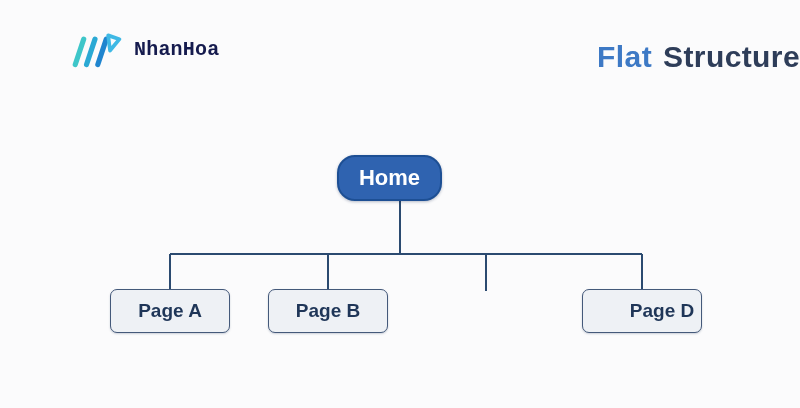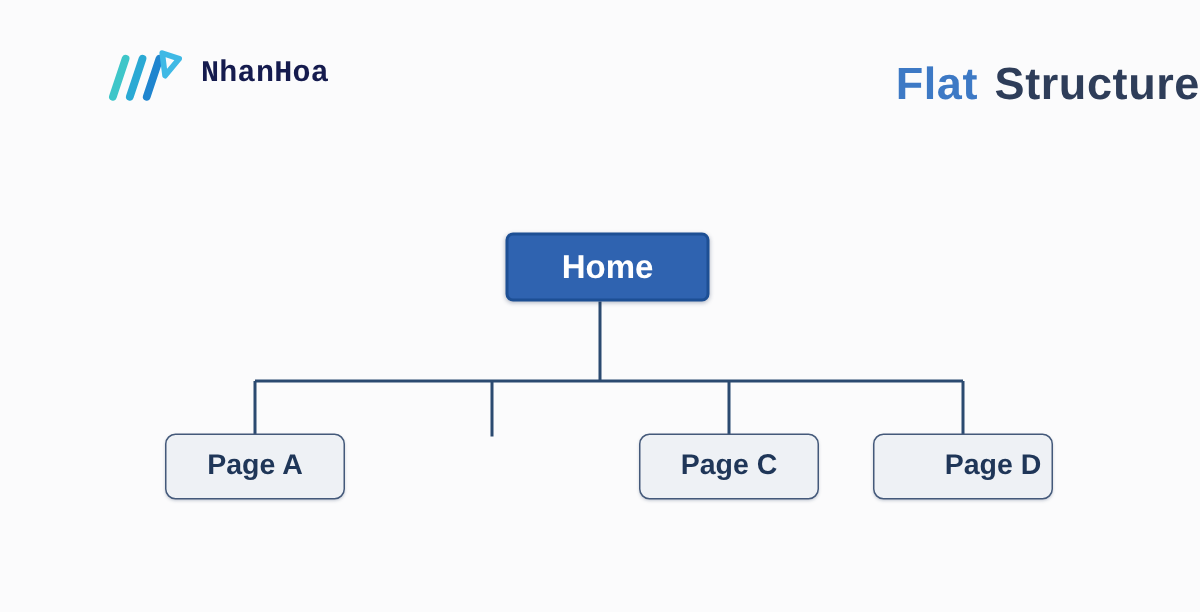--- a/index.html
+++ b/index.html
@@ -17,24 +17,24 @@
   }
   .title .t1{color:var(--title-accent,#3d79c5);margin-right:11px;}
   .title .t2{color:var(--title-dark,#2e3d59);}
   .connectors{position:absolute;left:0;top:0;width:800px;height:408px;}
   .connectors path{stroke:var(--connector,#2b4a70);stroke-width:2;fill:none;}
   .node{
     position:absolute;display:flex;align-items:center;justify-content:center;
     font-weight:bold;box-sizing:border-box;text-align:center;
   }
   .node.root{
-    left:337px;top:155px;width:136px;height:46px;
+    left:337px;top:155px;width:105px;height:46px;
     background:var(--root-bg,#2f63b0);
     border:2px solid var(--root-border,#1d4f94);
-    border-radius:5px;color:var(--root-text,#fff);font-size:22px;
+    border-radius:18px;color:var(--root-text,#fff);font-size:22px;
     box-shadow:0 1px 3px rgba(20,40,80,.3);
   }
   .node.child{
     top:289px;width:120px;height:44px;
     background:var(--child-bg,#eef1f5);
     border:1.5px solid var(--child-border,#44597a);
     border-radius:7px;color:var(--child-text,#1f3658);font-size:19px;
     box-shadow:0 1px 2px rgba(60,80,110,.25);
     justify-content:center;
   }
@@ -63,20 +63,20 @@
     <path d="M400 201 V254 M170 254 H642 M170 254 V291 M328 254 V291 M486 254 V291 M642 254 V291"></path>
   </svg>
 
   <div class="node root">
     <span>Home</span>
   </div>
 
   <div class="node child child-a">
     <span>Page A</span>
   </div>
-  <div class="node child child-c">
-    <span>Page C</span>
+  <div class="node child child-b">
+    <span>Page B</span>
   </div>
   <div class="node child child-d">
     <span>Page D</span>
   </div>
 
 </div>
 
 </body></html>

